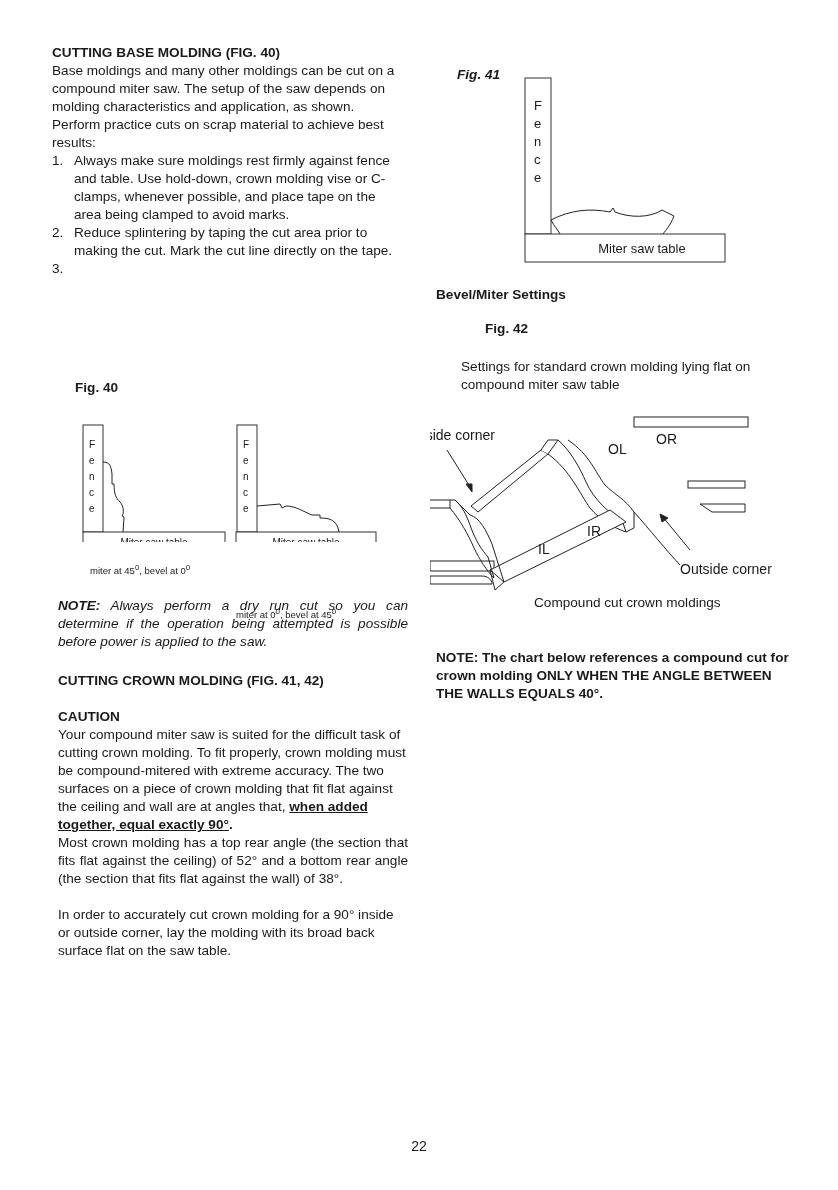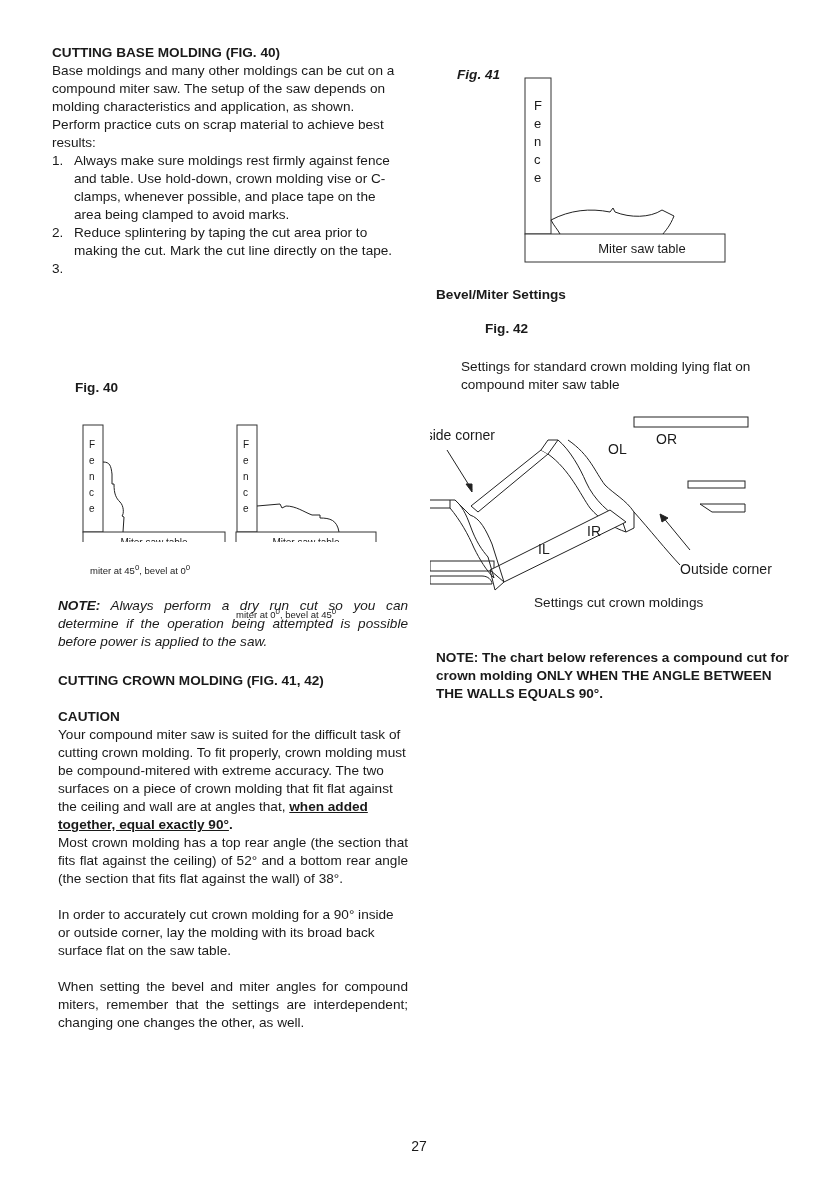--- a/index.html
+++ b/index.html
@@ -67,21 +67,20 @@
 <div class="abs caption-small" style="left:236px; top:563px;margin-top:44px;"><span>miter at 0</span><sup>0</sup><span>, bevel at 45</span><sup>0</sup></div>
 
 <div class="abs body justify" style="left:58px; top:597px; width:350px;font-style:italic;"><b>NOTE:</b><span> Always perform a dry run cut so you can determine if the operation being attempted is possible before power is applied to the saw.</span></div>
 
 <div class="abs" style="left:58px; top:672px; width:350px;">
   <p class="h-bold">CUTTING CROWN MOLDING (FIG. 41, 42)</p>
   <p class="h-bold" style="margin-top:18px;">CAUTION</p>
   <p class="body"><span>Your compound miter saw is suited for the difficult task of cutting crown molding. To fit properly, crown molding must be compound-mitered with extreme accuracy. The two surfaces on a piece of crown molding that fit flat against the ceiling and wall are at angles that, </span><span class="u-bold">when added together, equal exactly 90°</span><b>.</b></p>
   <p class="body justify">Most crown molding has a top rear angle (the section that fits flat against the ceiling) of 52° and a bottom rear angle (the section that fits flat against the wall) of 38°.</p>
   <p class="body" style="margin-top:18px;">In order to accurately cut crown molding for a 90° inside or outside corner, lay the molding with its broad back surface flat on the saw table.</p>
-  <p class="body justify" style="margin-top:18px;">When setting the bevel and miter angles for compound miters, remember that the settings are interdependent; changing one changes the other, as well.</p>
 </div>
 
 <div class="abs figlabel" style="left:457px; top:67px;font-style:italic;">Fig. 41</div>
 
 <svg class="abs" style="left:520px; top:70px;" width="215" height="200">
   <rect x="5" y="8" width="26" height="156" fill="#fff" stroke="#333" stroke-width="1"></rect>
   <rect x="5" y="164" width="200" height="28" fill="#fff" stroke="#333" stroke-width="1"></rect>
   <path d="M31 150 C50 140 70 138 90 142 L93 138 L95 142 C110 148 130 148 142 140 L154 146 C150 156 146 160 143 164 M31 150 C34 156 38 160 40 164" fill="none" stroke="#222" stroke-width="1"></path>
   <g font-size="13">
     <text x="14" y="40">F</text>
@@ -133,17 +132,17 @@
     <polygon points="230,104 238,108 232,112"></polygon>
   </g>
   <text x="-16" y="30" font-size="14">Inside corner</text>
   <text x="178" y="44" font-size="14">OL</text>
   <text x="226" y="34" font-size="14">OR</text>
   <text x="157" y="126" font-size="14">IR</text>
   <text x="108" y="144" font-size="14">IL</text>
   <text x="250" y="164" font-size="14">Outside corner</text>
 </svg>
 
-<div class="abs body" style="left:534px; top:594px;">Settings cut crown moldings</div>
+<div class="abs body" style="left:534px; top:594px;">Compound cut crown moldings</div>
 
-<div class="abs h-bold" style="left:436px; top:649px; width:360px;">NOTE: The chart below references a compound cut for crown molding ONLY WHEN THE ANGLE BETWEEN THE WALLS EQUALS 90°.</div>
+<div class="abs h-bold" style="left:436px; top:649px; width:360px;">NOTE: The chart below references a compound cut for crown molding ONLY WHEN THE ANGLE BETWEEN THE WALLS EQUALS 40°.</div>
 
-<div class="abs page-num">27</div>
+<div class="abs page-num">22</div>
 
 </body></html>

